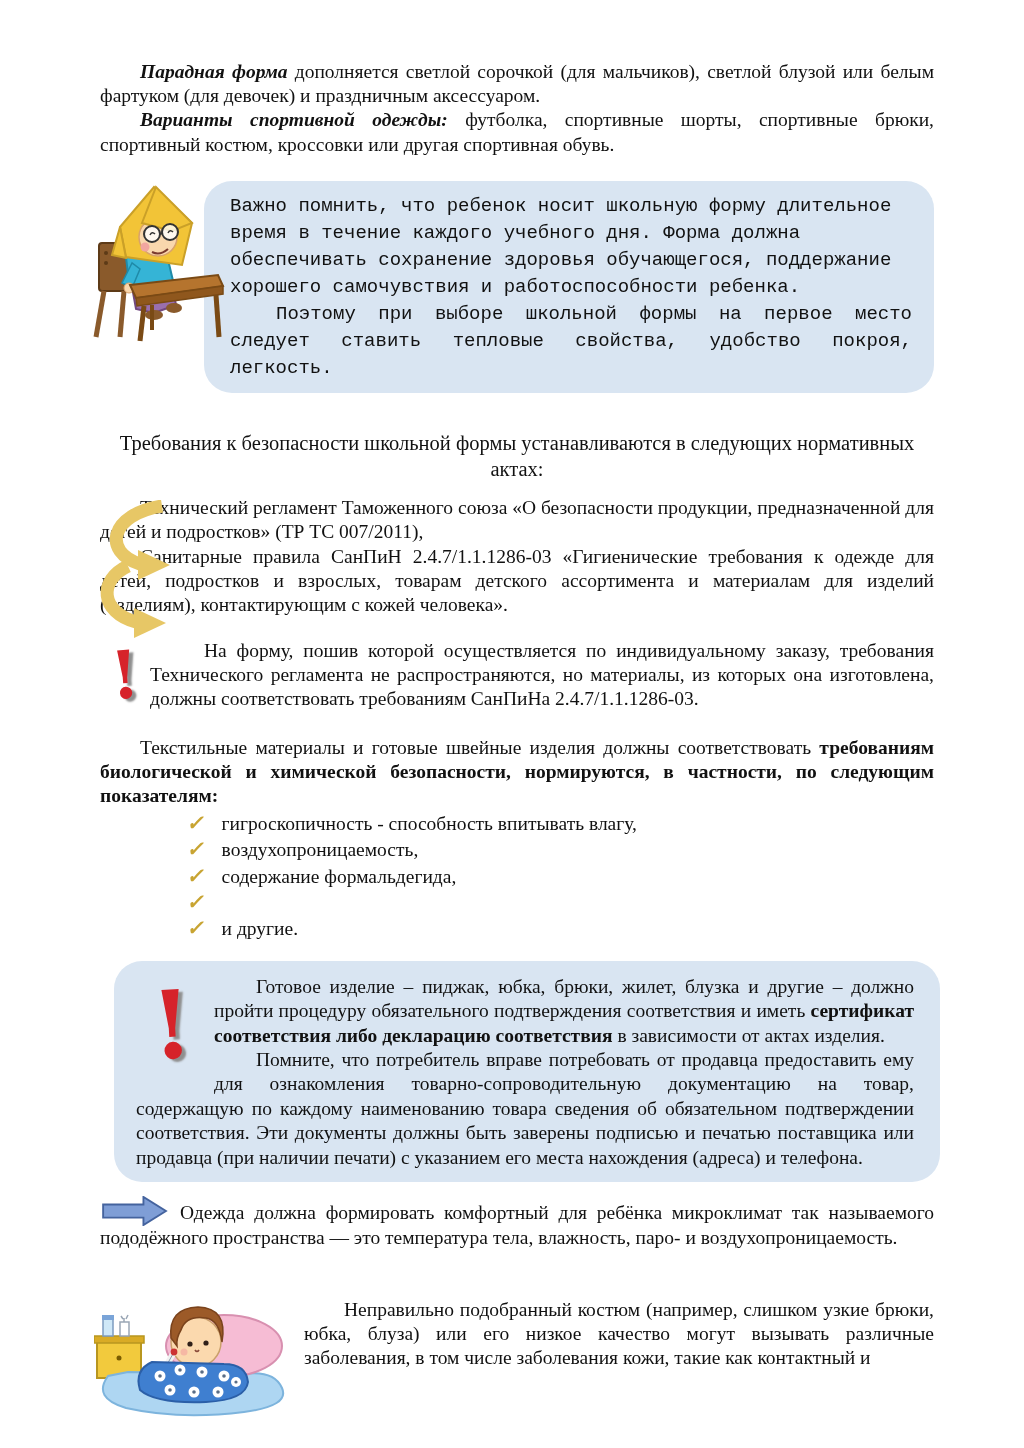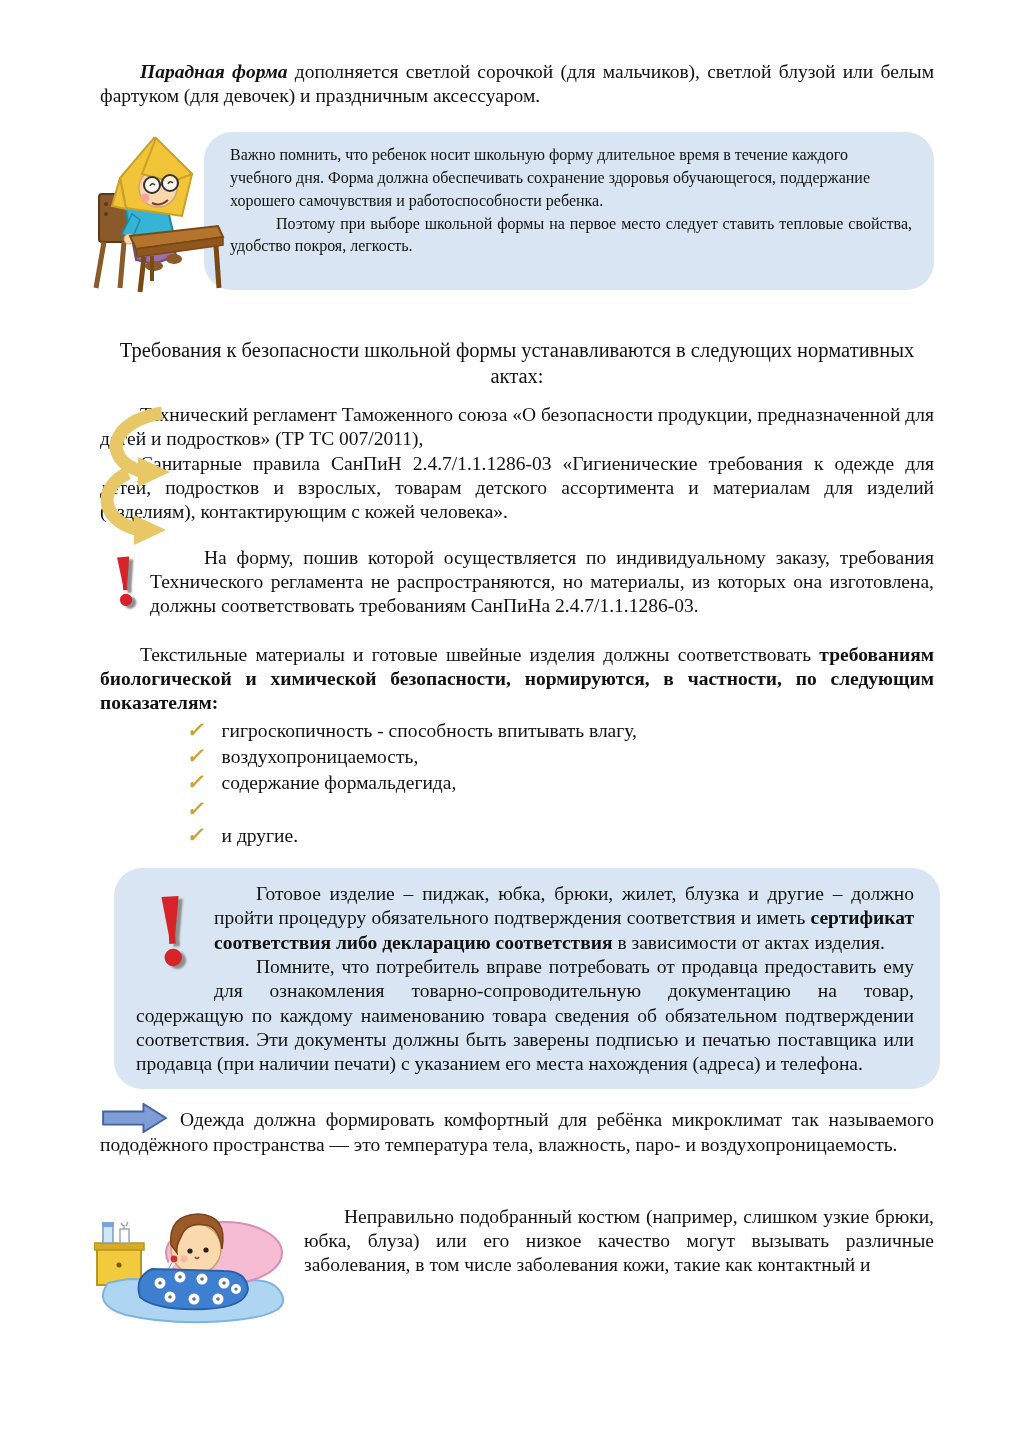--- a/index.html
+++ b/index.html
@@ -29,21 +29,21 @@
     border-radius:28px;
     box-sizing:border-box;
   }
   .box1-row{position:relative;margin-top:24px;min-height:168px;}
   .girl-illustration{position:absolute;left:-8px;top:4px;width:134px;height:162px;}
   .box1{
     margin-left:104px;
     padding:12px 22px 12px 26px;
     min-height:158px;
   }
-  .box1 .para{line-height:1.42;font-size:16px;}
+  .box1 .para{line-height:1.42;font-size:19px;font-family:Liberation Mono, monospace;}
   .box1 .p1{text-align:left;padding-right:14px;}
   .box1 .p2{text-indent:46px;}
 
   .heading{
     font-size:20.5px;font-weight:normal;text-align:center;
     line-height:1.24;
     margin:38px auto 0;
     width:810px;
   }
 
@@ -101,20 +101,21 @@
   }
   .final .para{text-indent:40px;margin-top:48px;}
 </style>
 </head>
 <body>
 
 <div class="page">
 
   <p class="para indent"><span class="bi">Парадная форма</span><span> дополняется светлой сорочкой (для мальчиков), светлой блузой или белым фартуком (для девочек) и праздничным аксессуаром.</span></p>
 
+  <p class="para indent"><span class="bi">Варианты спортивной одежды:</span><span> футболка, спортивные шорты, спортивные брюки, спортивный костюм, кроссовки или другая спортивная обувь.</span></p>
 
   <div class="box1-row">
     <svg class="girl-illustration" viewBox="0 0 134 162">
 
       <rect x="7" y="58" width="30" height="48" rx="3" fill="#8a5a2b" stroke="#5d3a17" stroke-width="2"></rect>
       <circle cx="14" cy="68" r="2" fill="#5d3a17"></circle>
         <circle cx="14" cy="78" r="2" fill="#5d3a17"></circle>
       <path d="M12 106 L4 152" stroke="#8a5a2b" stroke-width="5"></path>
       <path d="M32 106 L28 152" stroke="#8a5a2b" stroke-width="5"></path>
 

